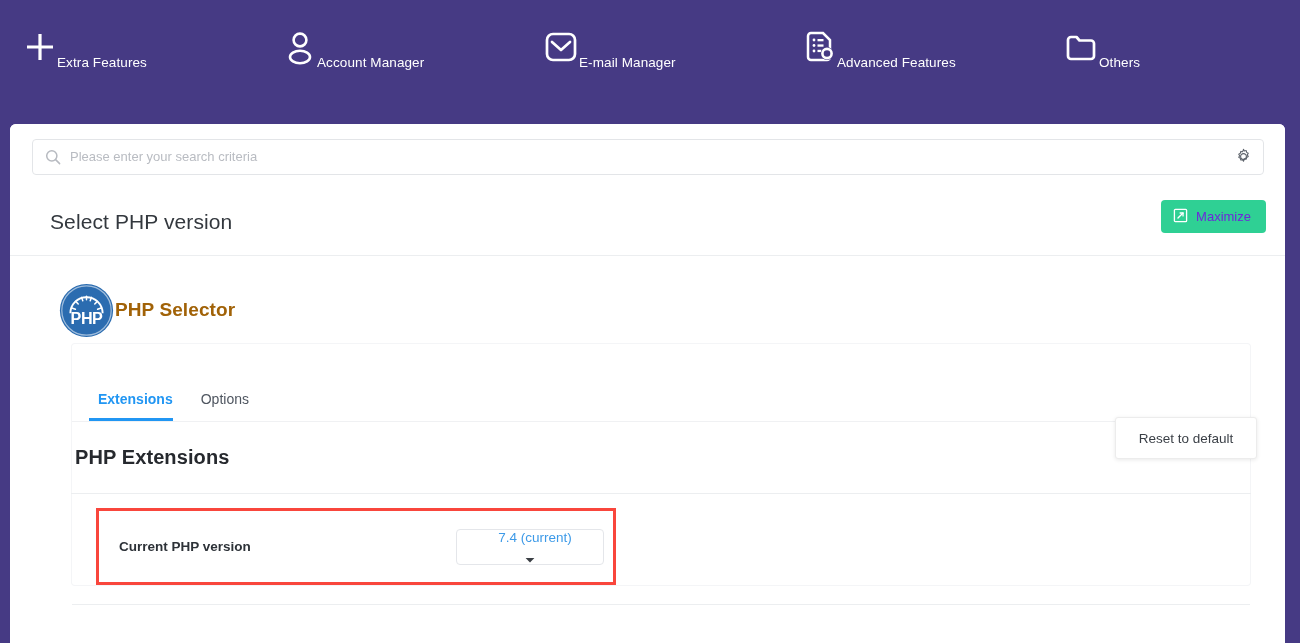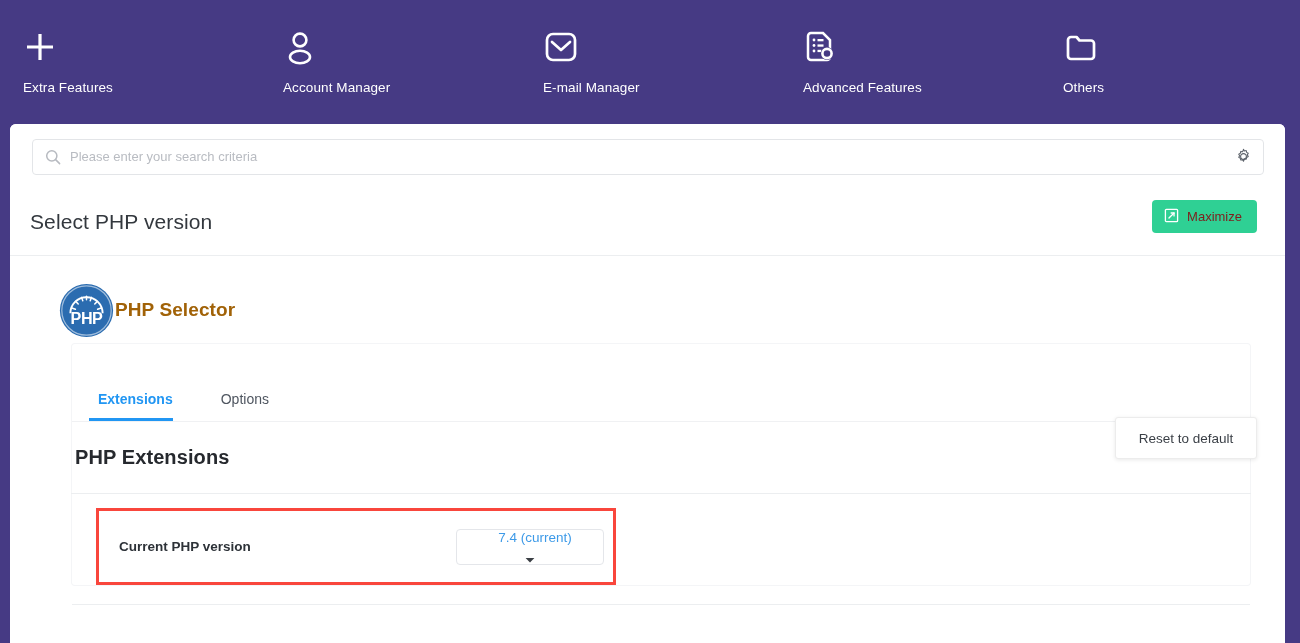--- a/index.html
+++ b/index.html
@@ -15,22 +15,22 @@
     position: absolute; top: 0; left: 0;
     width: 1300px; height: 125px;
     background: #463A84;
     display: flex;
     align-items: flex-start;
     z-index: 5;
   }
   .nav-item {
     width: 260px;
     padding-top: 24px;
-    display: flex; flex-direction: column;
-    align-items: flex-start;
+    display: flex; flex-direction: row;
+    align-items: flex-end;
     cursor: pointer;
     margin-left: 23px;
   }
   .nav-icon {
     height: 46px;
     display: flex; align-items: center; justify-content: center;
   }
   .nav-icon svg { display: block; }
   .nav-label {
     margin-top: 10px;
@@ -87,32 +87,32 @@
   
   #card-body { position: absolute; left: 0; top: 65px; width: 1275px; bottom: 0; }
 
   #title-row {
     position: relative;
     height: 67px;
     border-bottom: 1px solid #eceef0;
     display: flex; align-items: center;
   }
   #page-title {
-    margin-left: 20px;
+    margin-left: 40px;
     font-size: 21px;
     font-weight: 400;
     color: #33383e;
     letter-spacing: .1px;
   }
   #maximize-btn {
-    position: absolute; right: 28px; top: 11px;
+    position: absolute; right: 19px; top: 11px;
     height: 33px;
     background: #2fd094;
     border: none; border-radius: 4px;
-    color: #7f1d1d;
+    color: #6d28d9;
     font-family: "Liberation Sans", sans-serif;
     font-size: 13px;
     padding: 0 15px 0 12px;
     display: flex; align-items: center; gap: 8px;
     cursor: pointer;
   }
 
   
   #app-header {
     display: flex; align-items: center;
@@ -134,21 +134,20 @@
     width: 1178px;
     background: #ffffff;
     border-radius: 3px;
     box-shadow: 0 0 0 1px #f4f5f7;
   }
   #tabs-strip {
     height: 78px;
     display: flex; align-items: flex-end;
     padding-left: 17px;
     border-bottom: 1px solid #f0f1f3;
-    gap: 20px;
   }
   .tab {
     position: relative;
     padding: 0 9px 14px 9px;
     font-size: 14px;
     color: #4f5660;
     cursor: pointer;
     margin-right: 10px;
   }
   .tab.active { color: #2196f3; font-weight: bold; }

